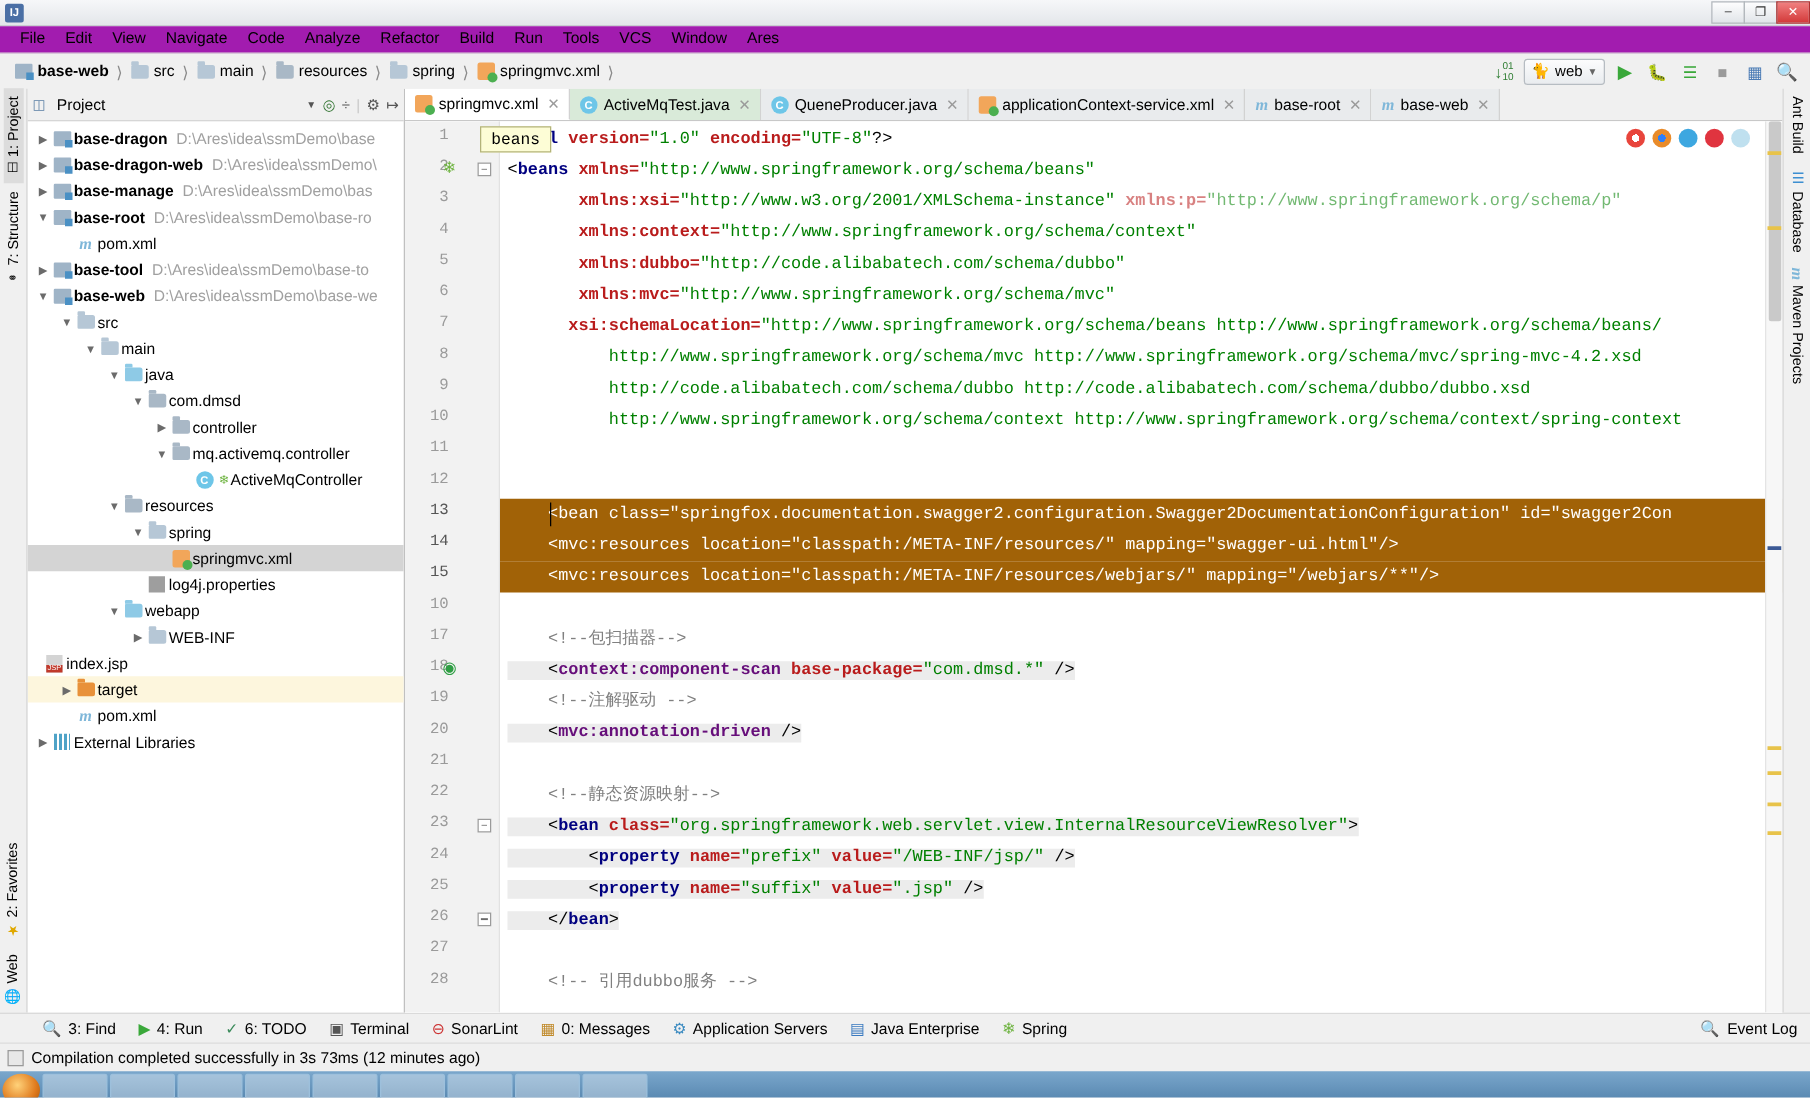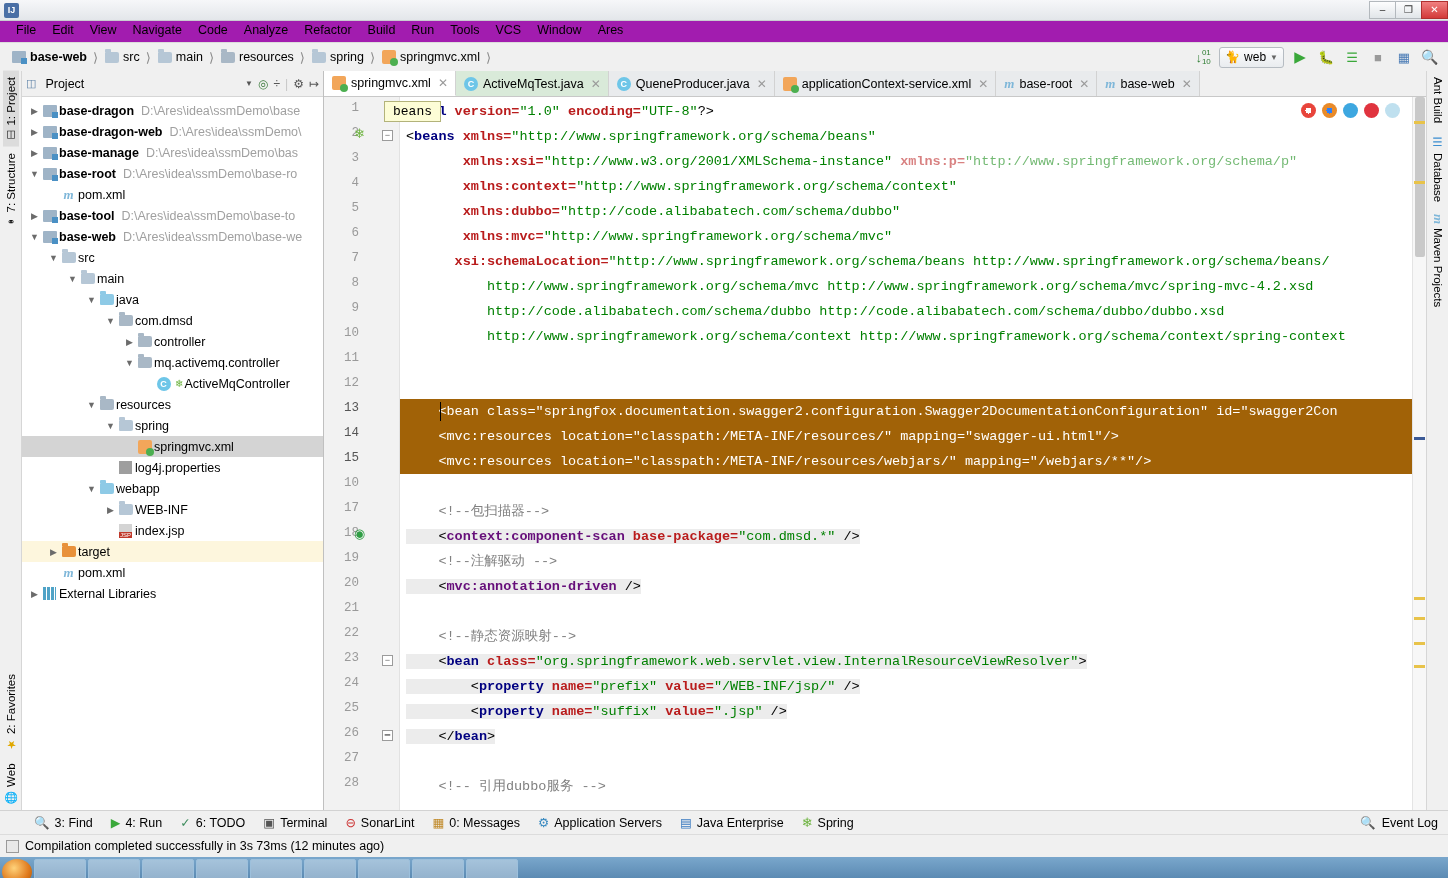--- a/index.html
+++ b/index.html
@@ -469,21 +469,21 @@
             </span>
             <span class="tlabel">webapp</span>
           </div>
           <div class="trow" style="padding-left: 82px;">
             <span class="arrow">▶</span>
             <span class="ticon">
               <span class="folder ic"></span>
             </span>
             <span class="tlabel">WEB-INF</span>
           </div>
-          <div class="trow" style="padding-left: 82px;">
+          <div class="trow" style="">
             <span class="arrow none">▶</span>
             <span class="ticon">
               <span class="jspico ic"></span>
             </span>
             <span class="tlabel">index.jsp</span>
           </div>
           <div class="trow hl" style="padding-left: 25px;">
             <span class="arrow">▶</span>
             <span class="ticon">
               <span class="folder orange ic"></span>

